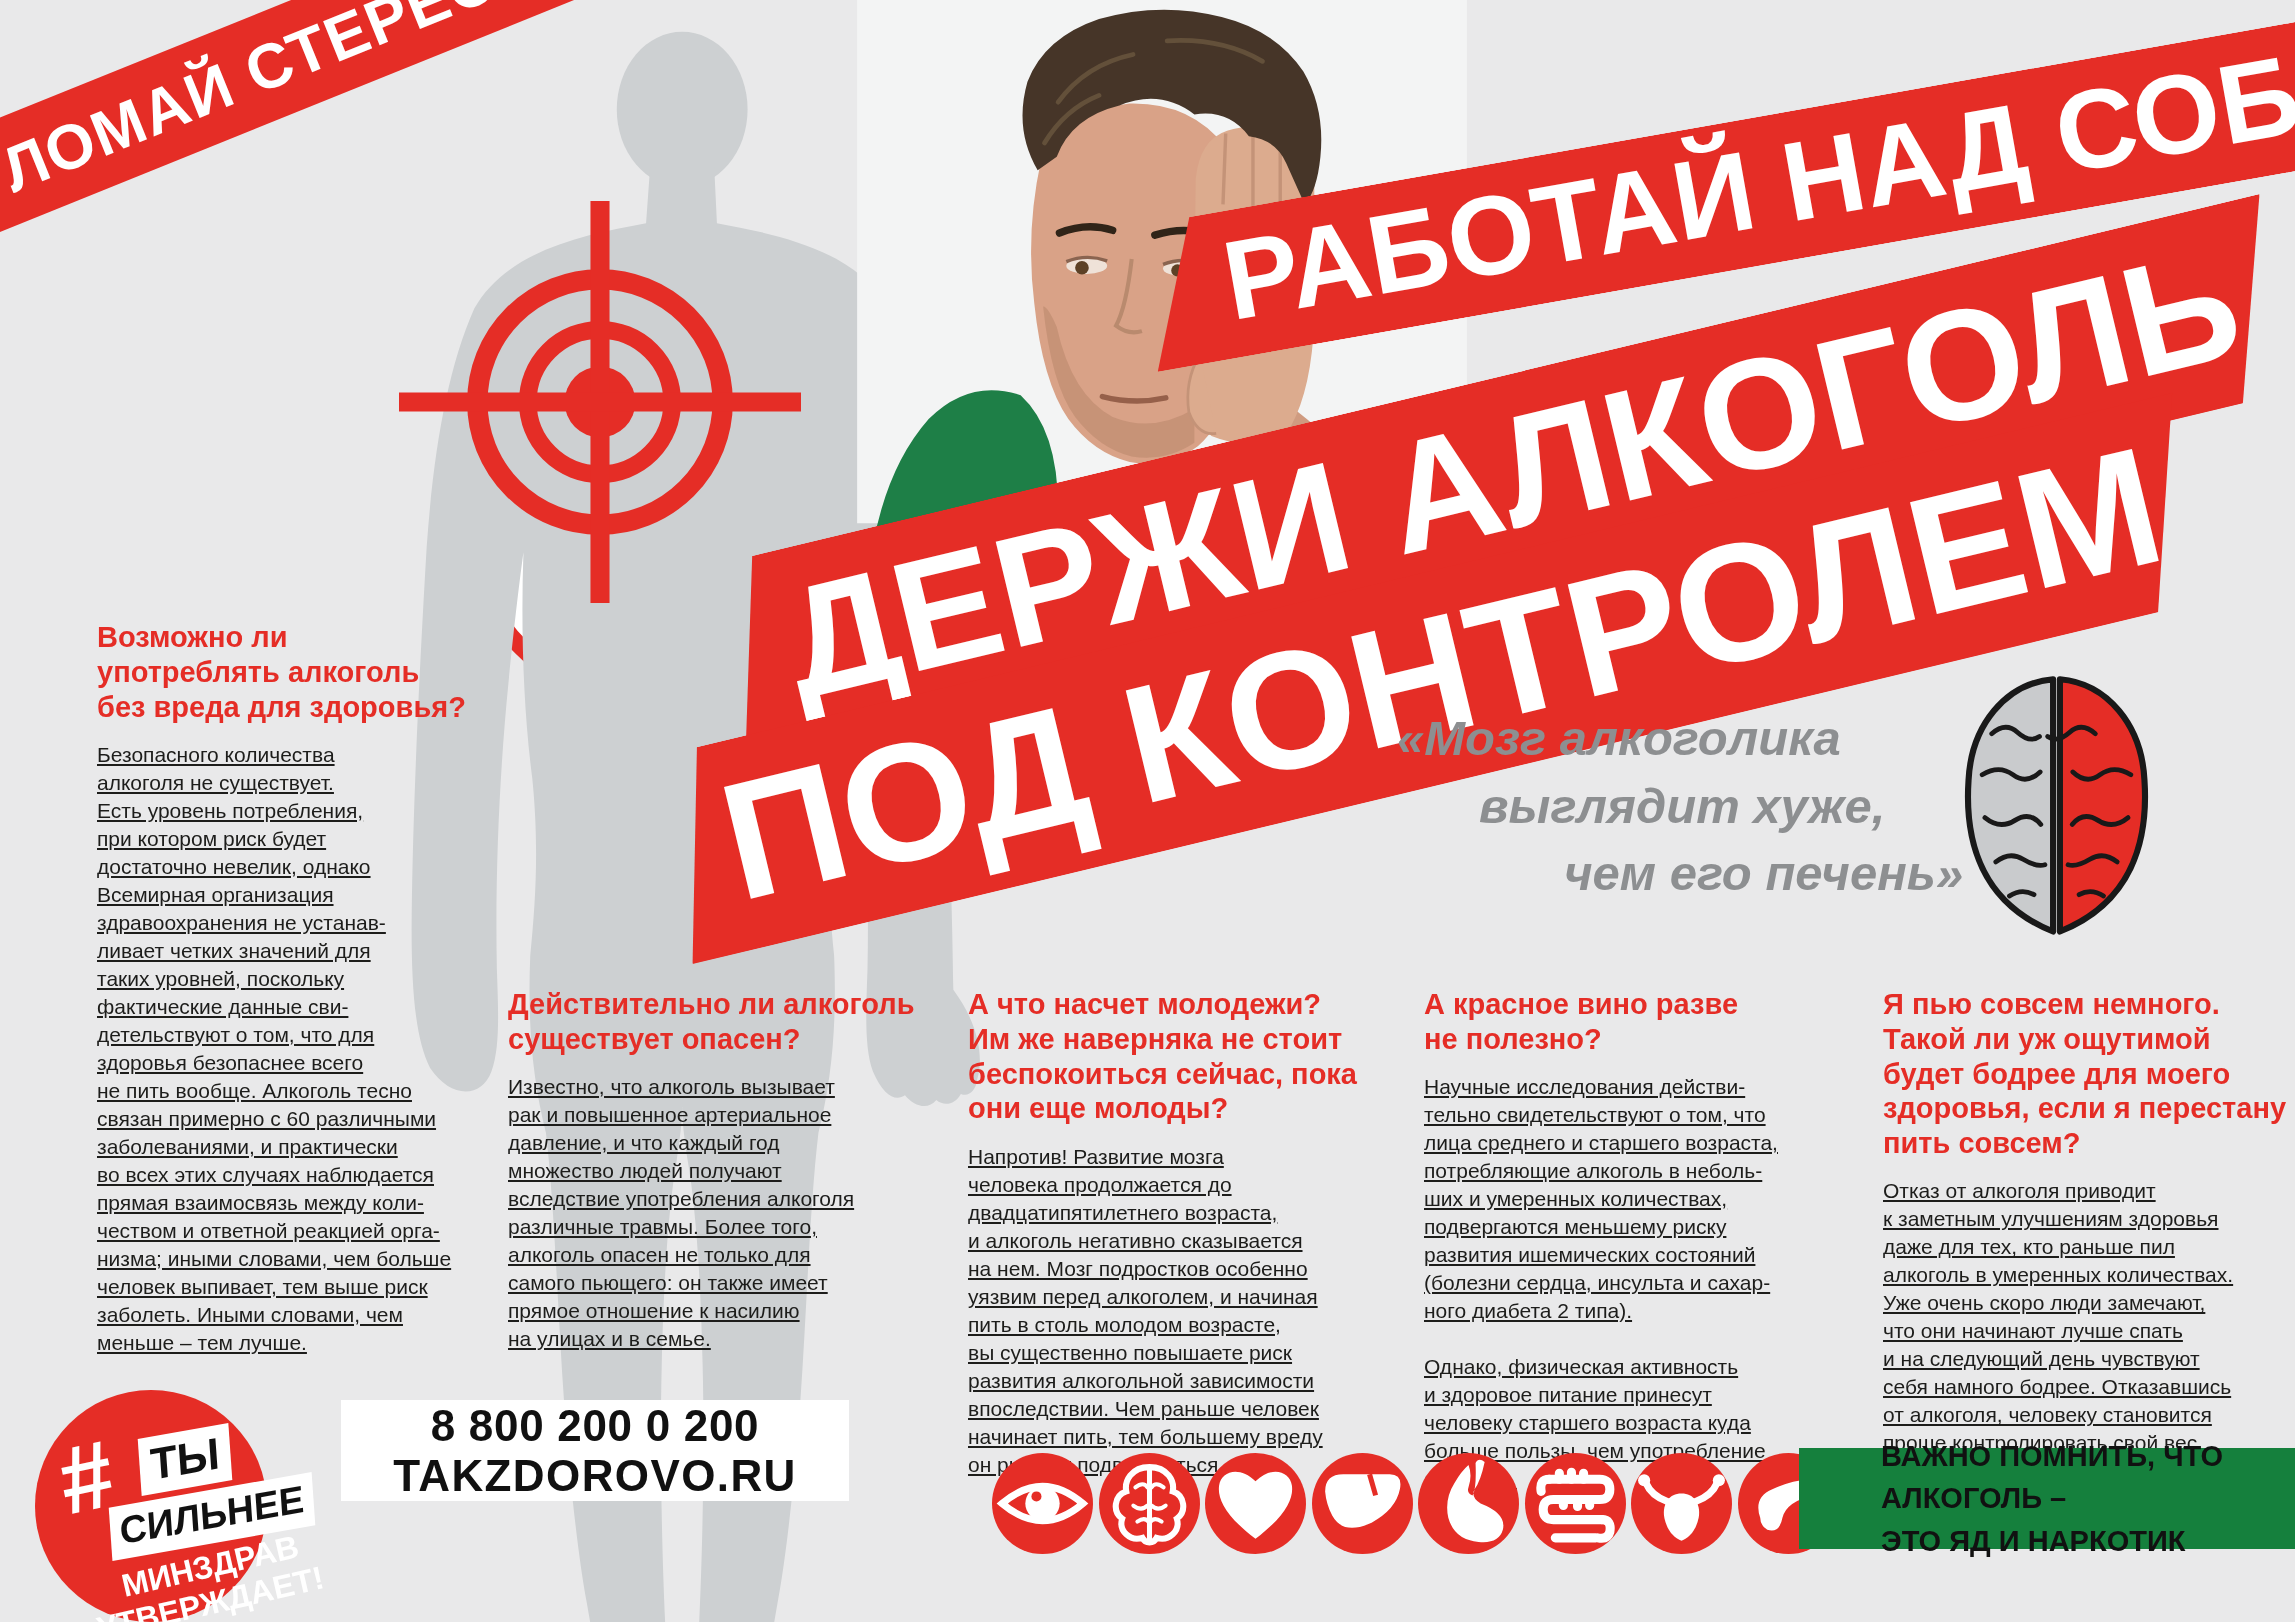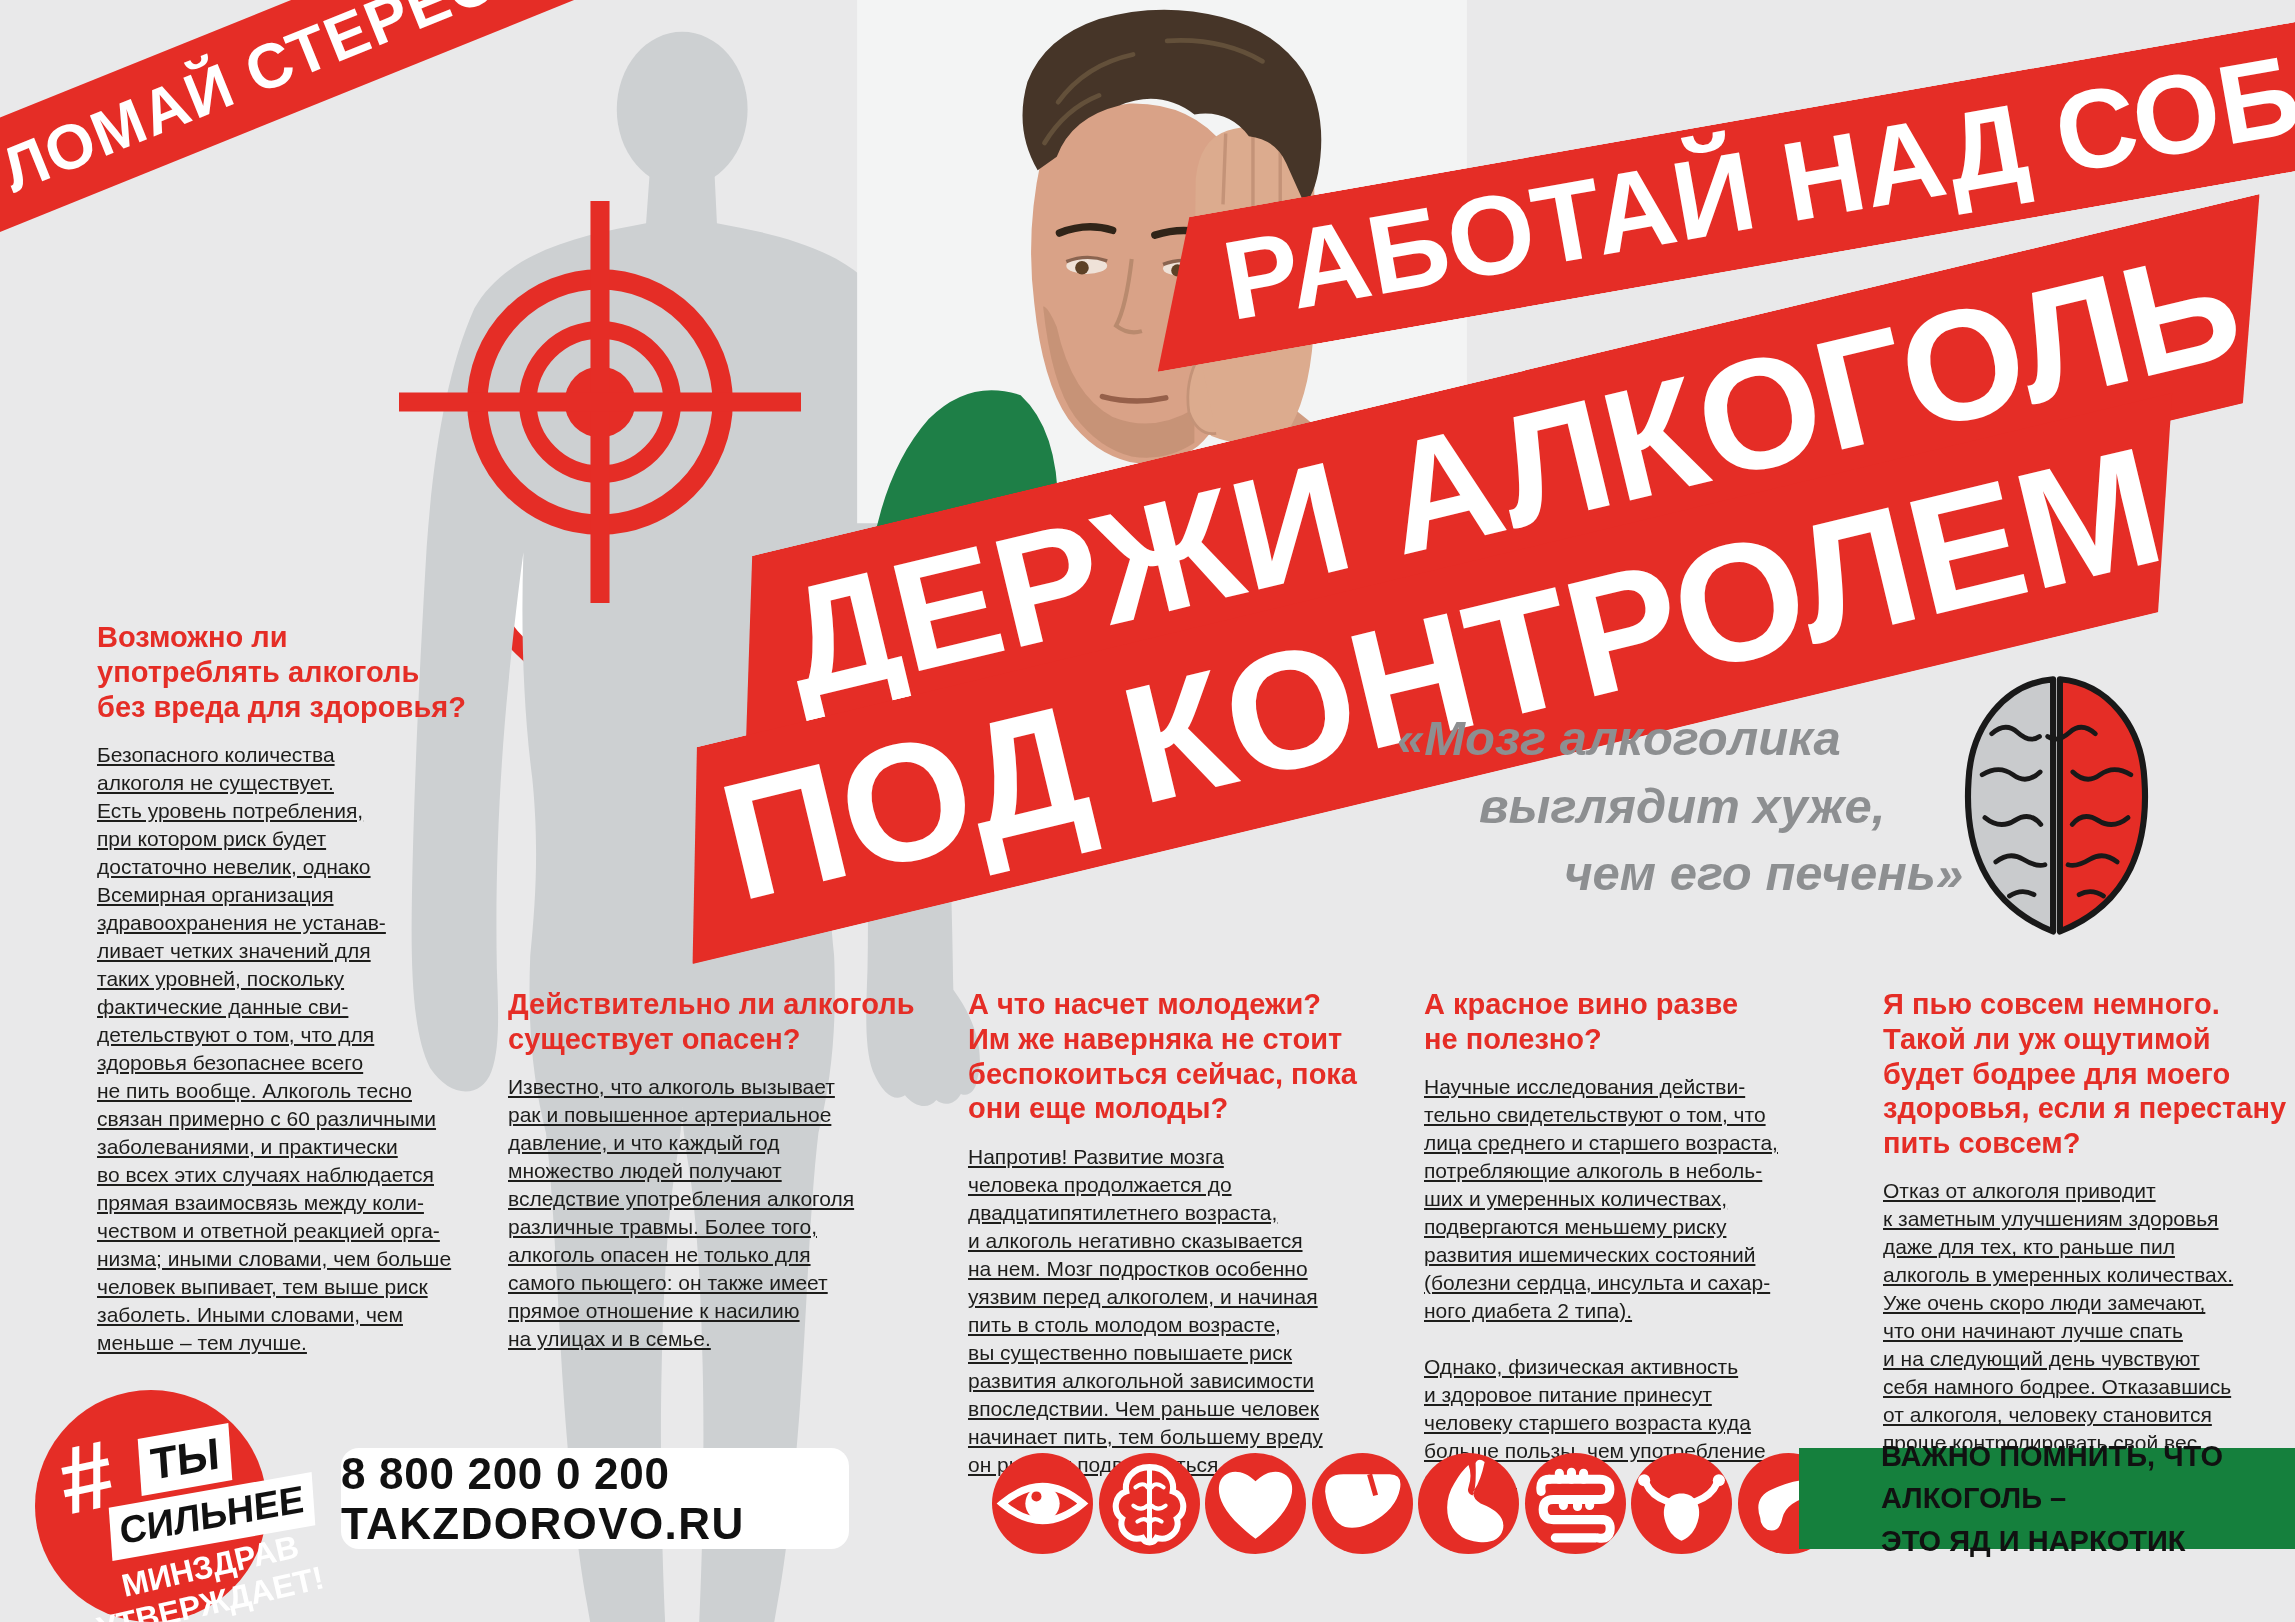--- a/index.html
+++ b/index.html
@@ -57,23 +57,23 @@
   .logo-hash{position:absolute;left:24.5px;top:33px;color:#fff;font-size:95px;
     font-weight:700;transform:rotate(-12deg);}
   .logo-box{position:absolute;background:#fff;color:#111;font-weight:700;
     transform:rotate(-10deg) skewX(-6deg);}
   .logo-box1{left:104px;top:41px;font-size:44px;padding:2.7px 11px 4.1px 11px;}
   .logo-box2{left:74px;top:100px;font-size:38px;padding:4.1px 9.5px 5.5px 9.5px;}
   .logo-sub{position:absolute;color:#fff;font-weight:700;font-size:32px;
     transform:rotate(-13deg);white-space:nowrap;}
   .logo-sub1{left:85px;top:158px;}
   .logo-sub2{left:60px;top:195px;}
-  .phone-box{position:absolute;left:341px;top:1448px;width:508px;height:101px;
+  .phone-box{position:absolute;left:341px;top:1400px;width:508px;height:101px;
     background:#ffffff;z-index:7;display:flex;flex-direction:column;
-    align-items:flex-start;justify-content:center;border-radius:18px;}
+    align-items:center;justify-content:center;}
   .phone-number{font-size:44px;font-weight:700;color:#111;letter-spacing:0.7px;}
   .site-url{font-size:44px;font-weight:700;color:#111;letter-spacing:1.4px;}
   .icons-row{position:absolute;left:992px;top:1453px;width:852px;height:106px;z-index:7;
     display:flex;gap:5.5px;}
   .organ{width:101px;height:101px;border-radius:50%;background:#e52d26;flex:0 0 auto;}
   .warn-box{position:absolute;left:1799px;top:1448px;width:496px;height:101px;
     background:#15803d;z-index:7;display:flex;align-items:center;}
   .warn-text{margin-left:82px;font-size:29px;font-weight:700;color:#111;
     line-height:1.45;white-space:pre-line;}
 </style>

